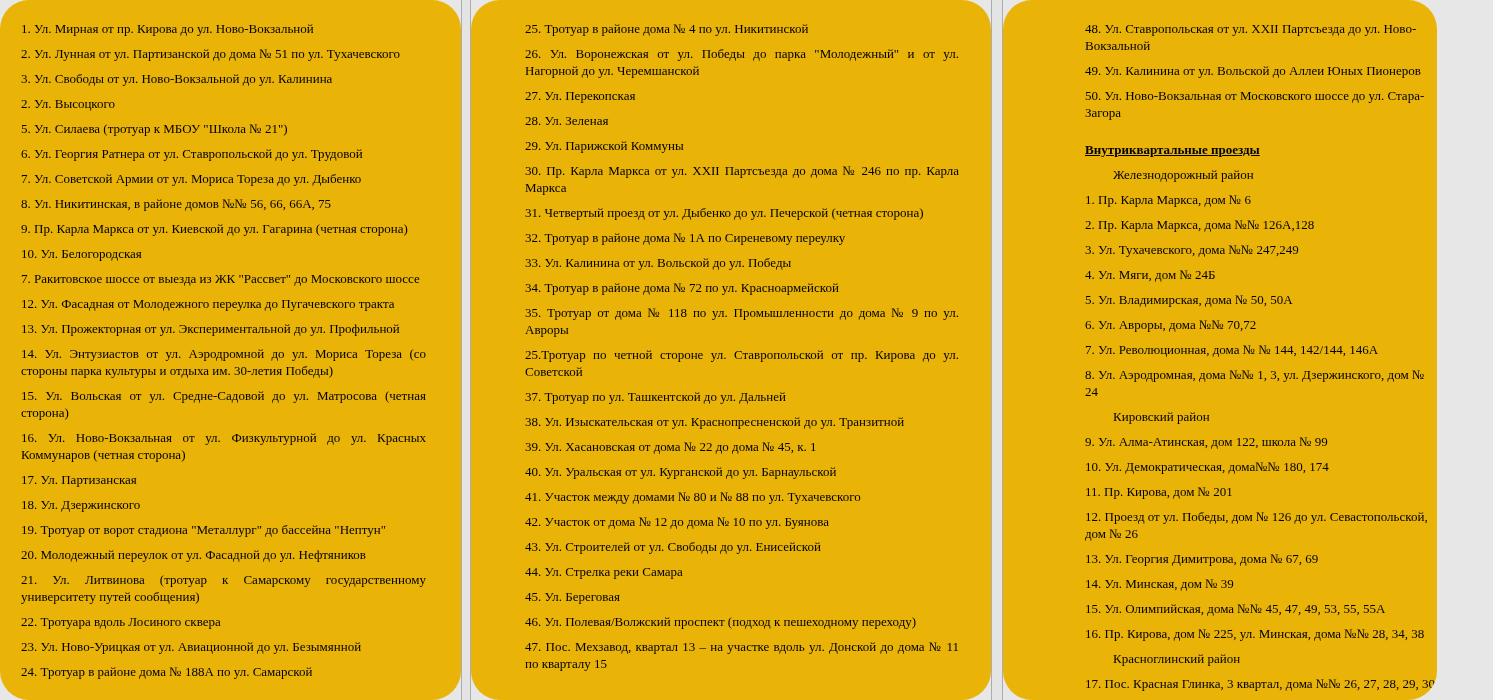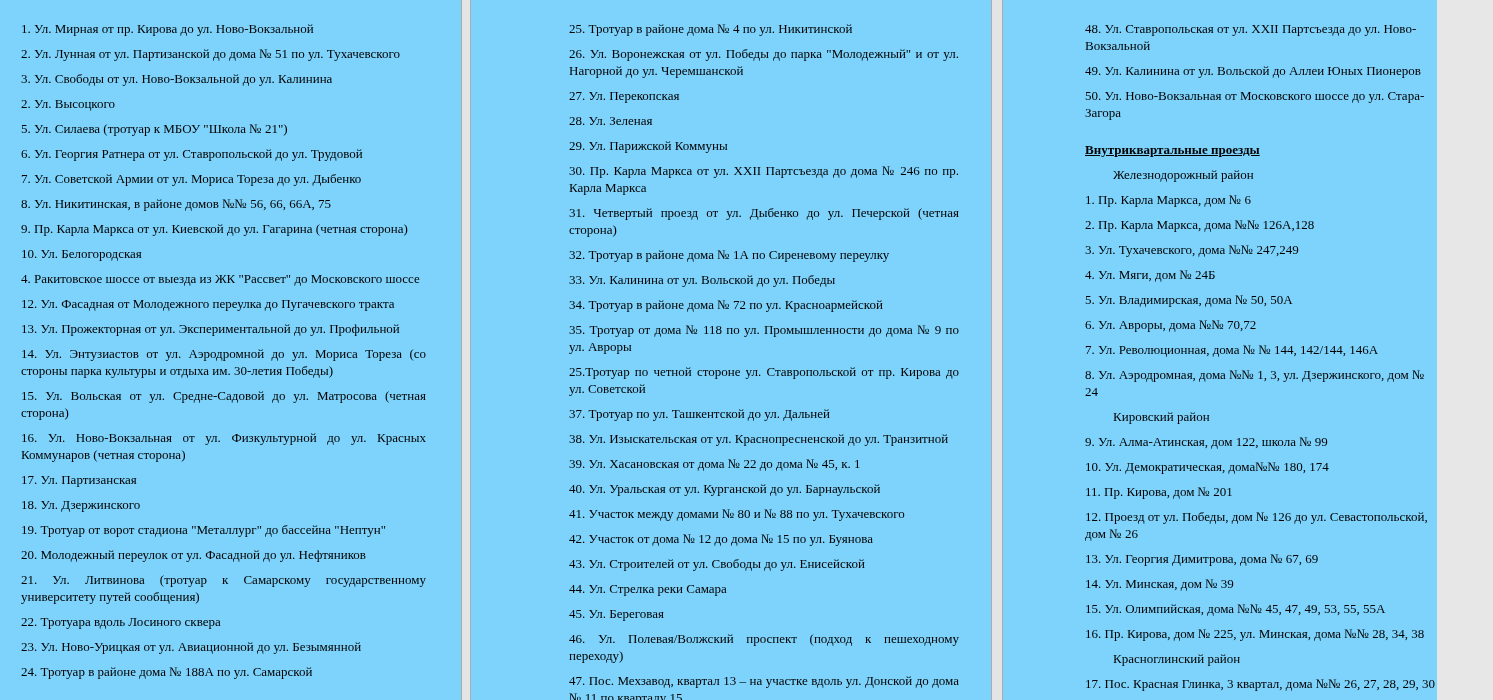--- a/index.html
+++ b/index.html
@@ -11,27 +11,28 @@
     color: #000;
   }
   .viewer {
     display: flex;
     width: 1493px;
     height: 700px;
     overflow: hidden;
     align-items: stretch;
   }
   .page {
-    background: #7dd3fc;
+    background: #eab308;
     height: 700px;
     box-sizing: border-box;
     overflow: hidden;
+    border-radius: 29px;
   }
   .page-1 { width: 461px; padding: 20px 35px 0 21px; }
-  .page-2 { width: 520px; padding: 20px 32px 0 98px; }
+  .page-2 { width: 520px; padding: 20px 32px 0 54px; }
   .page-3 { width: 434px; padding: 20px 0 0 82px; }
   .gutter {
     background: #e4e4e4;
     border-left: 1px solid #acacac;
     border-right: 1px solid #acacac;
     box-sizing: border-box;
     height: 700px;
     flex-shrink: 0;
   }
   .gutter-1 { width: 10px; }
@@ -63,21 +64,21 @@
         <p class="para">1. Ул. Мирная от пр. Кирова до ул. Ново-Вокзальной</p>
         <p class="para">2. Ул. Лунная от ул. Партизанской до дома № 51 по ул. Тухачевского</p>
         <p class="para">3. Ул. Свободы от ул. Ново-Вокзальной до ул. Калинина</p>
         <p class="para">2. Ул. Высоцкого</p>
         <p class="para">5. Ул. Силаева (тротуар к МБОУ "Школа № 21")</p>
         <p class="para">6. Ул. Георгия Ратнера от ул. Ставропольской до ул. Трудовой</p>
         <p class="para">7. Ул. Советской Армии от ул. Мориса Тореза до ул. Дыбенко</p>
         <p class="para">8. Ул. Никитинская, в районе домов №№ 56, 66, 66А, 75</p>
         <p class="para">9. Пр. Карла Маркса от ул. Киевской до ул. Гагарина (четная сторона)</p>
         <p class="para">10. Ул. Белогородская</p>
-        <p class="para">4. Ракитовское шоссе от выезда из ЖК "Рассвет" до Московского шоссе</p>
+        <p class="para">7. Ракитовское шоссе от выезда из ЖК "Рассвет" до Московского шоссе</p>
         <p class="para">12. Ул. Фасадная от Молодежного переулка до Пугачевского тракта</p>
         <p class="para">13. Ул. Прожекторная от ул. Экспериментальной до ул. Профильной</p>
         <p class="para">14. Ул. Энтузиастов от ул. Аэродромной до ул. Мориса Тореза (со стороны парка культуры и отдыха им. 30-летия Победы)</p>
         <p class="para">15. Ул. Вольская от ул. Средне-Садовой до ул. Матросова (четная сторона)</p>
         <p class="para">16. Ул. Ново-Вокзальная от ул. Физкультурной до ул. Красных Коммунаров (четная сторона)</p>
         <p class="para">17. Ул. Партизанская</p>
         <p class="para">18. Ул. Дзержинского</p>
         <p class="para">19. Тротуар от ворот стадиона "Металлург" до бассейна "Нептун"</p>
         <p class="para">20. Молодежный переулок от ул. Фасадной до ул. Нефтяников</p>
         <p class="para">21. Ул. Литвинова (тротуар к Самарскому государственному университету путей сообщения)</p>
@@ -99,21 +100,21 @@
         <p class="para">32. Тротуар в районе дома № 1А по Сиреневому переулку</p>
         <p class="para">33. Ул. Калинина от ул. Вольской до ул. Победы</p>
         <p class="para">34. Тротуар в районе дома № 72 по ул. Красноармейской</p>
         <p class="para">35. Тротуар от дома № 118 по ул. Промышленности до дома № 9 по ул. Авроры</p>
         <p class="para">25.Тротуар по четной стороне ул. Ставропольской от пр. Кирова до ул. Советской</p>
         <p class="para">37. Тротуар по ул. Ташкентской до ул. Дальней</p>
         <p class="para">38. Ул. Изыскательская от ул. Краснопресненской до ул. Транзитной</p>
         <p class="para">39. Ул. Хасановская от дома № 22 до дома № 45, к. 1</p>
         <p class="para">40. Ул. Уральская от ул. Курганской до ул. Барнаульской</p>
         <p class="para">41. Участок между домами № 80 и № 88 по ул. Тухачевского</p>
-        <p class="para">42. Участок от дома № 12 до дома № 15 по ул. Буянова</p>
+        <p class="para">42. Участок от дома № 12 до дома № 10 по ул. Буянова</p>
         <p class="para">43. Ул. Строителей от ул. Свободы до ул. Енисейской</p>
         <p class="para">44. Ул. Стрелка реки Самара</p>
         <p class="para">45. Ул. Береговая</p>
         <p class="para">46. Ул. Полевая/Волжский проспект (подход к пешеходному переходу)</p>
         <p class="para">47. Пос. Мехзавод, квартал 13 – на участке вдоль ул. Донской до дома № 11 по кварталу 15</p>
       </div>
   </div>
   <div class="gutter gutter-2"></div>
   <div class="page page-3">
     <div class="page-content">

